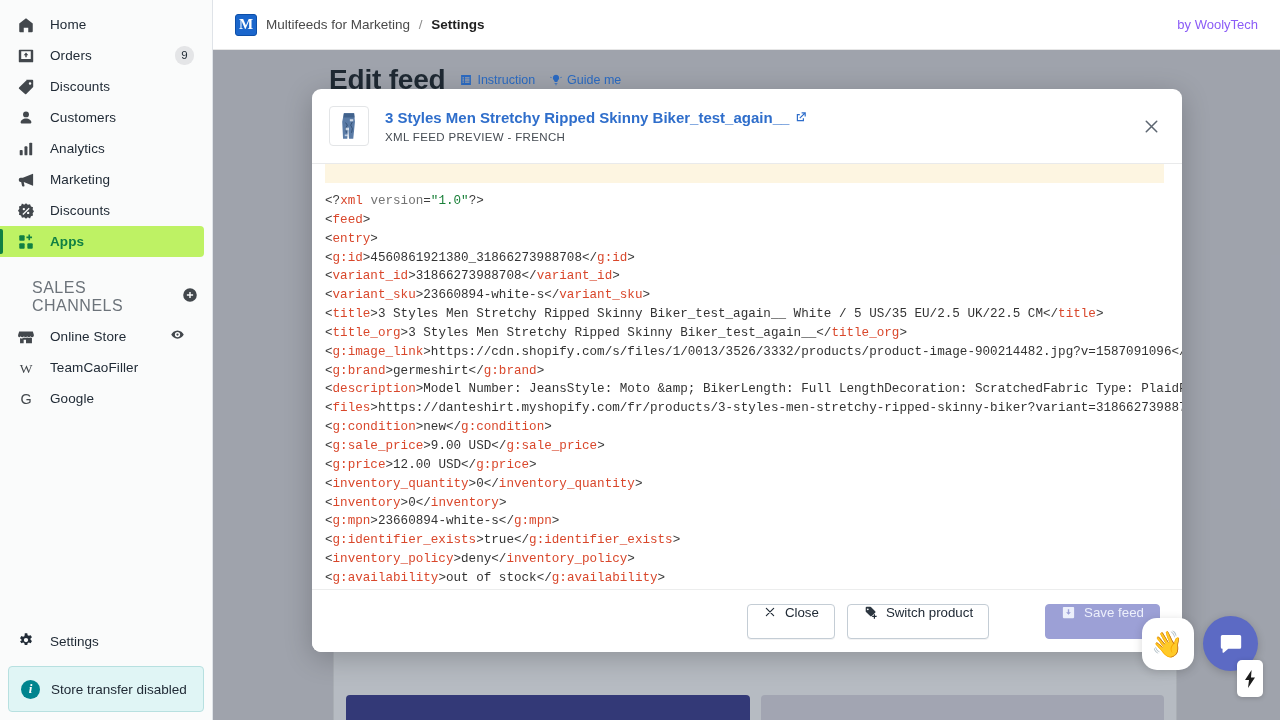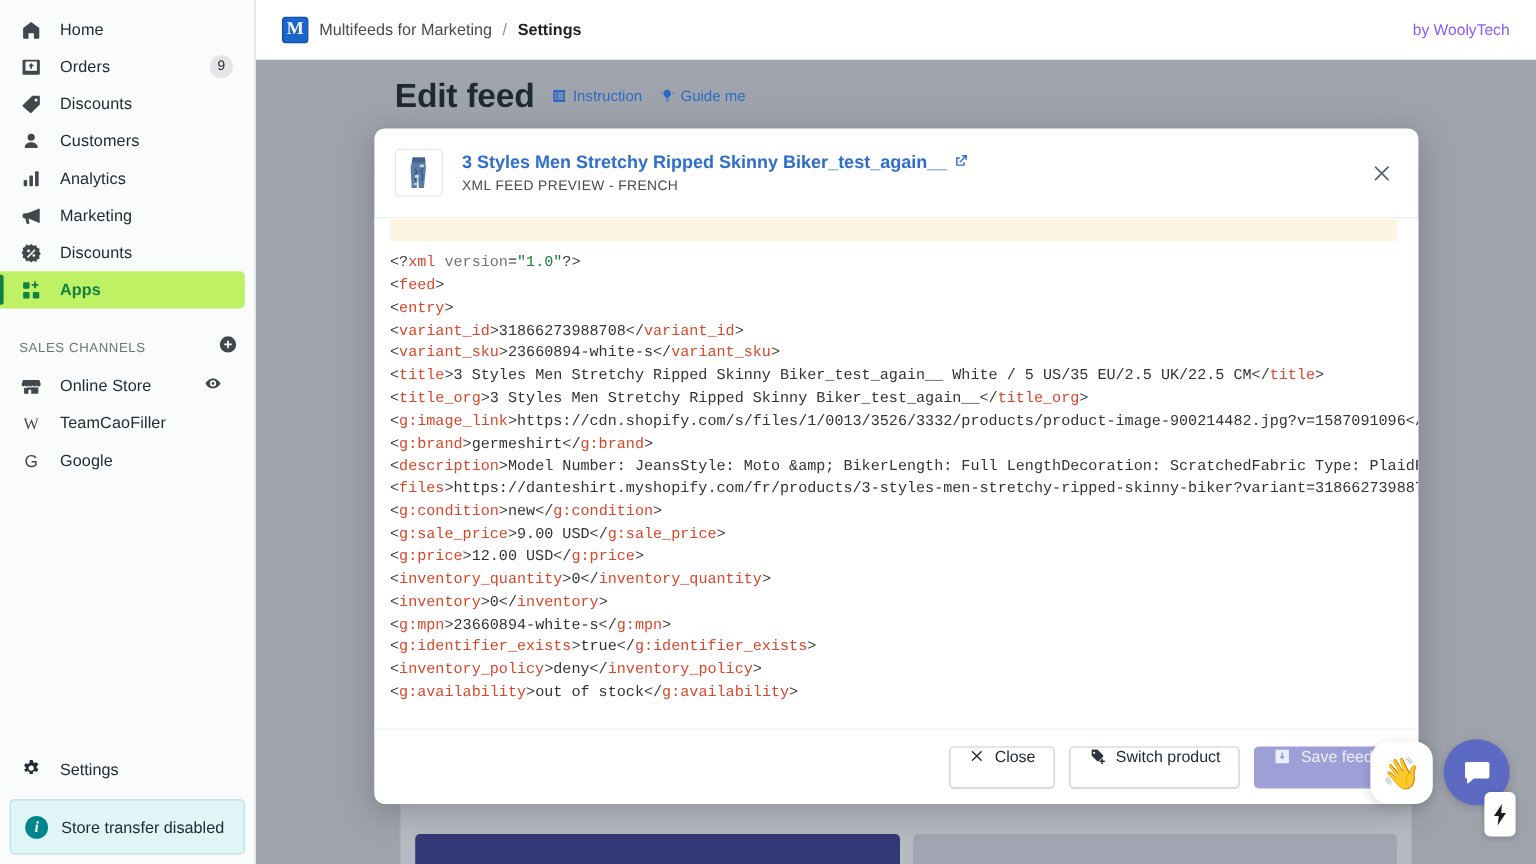--- a/index.html
+++ b/index.html
@@ -52,22 +52,23 @@
     width: 3px; height: 25px; background: #108043; border-radius: 0 2px 2px 0;
   }
   .nav-item.active svg { fill: #108043; }
   .nav-item svg { fill: #42474c; }
 
   .sales-head {
     display: flex; align-items: center;
     padding: 22px 14px 6px 16px;
   }
   .sales-head .t {
-    font-size: 11px; color: #6c737a; letter-spacing: 0.5px;
+    font-size: 16px; color: #6c737a; letter-spacing: 0.5px;
     font-weight: 500;
+    margin-left: 16px;
   }
   .sales-head .plus { margin-left: auto; }
 
   .sidebar-spacer { flex: 1; }
 
   .settings-row {
     display: flex; align-items: center;
     height: 38px; padding-left: 16px;
     cursor: pointer;
   }
@@ -152,21 +153,21 @@
   .bg-btn.primary { background: #353a7c; }
   .bg-btn.ghost { background: #aaadba; }
 
   
   .backdrop {
     position: absolute; inset: 0;
     background: rgba(33,43,54,0.06);
     z-index: 20;
   }
   .modal {
-    position: absolute; left: 312px; top: 107px;
+    position: absolute; left: 312px; top: 89px;
     width: 870px; height: 563px;
     background: #fff;
     border-radius: 9px;
     box-shadow: 0 6px 28px rgba(0,0,0,0.22);
     z-index: 25;
     display: flex; flex-direction: column;
     overflow: hidden;
   }
   .modal-head {
     height: 75px; display: flex; align-items: center;
@@ -233,21 +234,21 @@
   .btn {
     height: 35px; border-radius: 4px;
     display: inline-flex; align-items: flex-start; gap: 8px;
     padding: 0 15px; font-size: 13.3px; cursor: pointer;
     background: #fff; border: 1px solid #c4cdd5;
     color: #212b36;
     box-shadow: 0 1px 0 rgba(22,29,37,0.05);
   }
   .btn.disabled {
     background: #9ca0d6; border: 1px solid #9ca0d6;
-    color: #eceffb; cursor: default; box-shadow: none;
+    color: #eceffb; cursor: default; box-shadow: none; margin-left: 44px;
   }
 
   
   .emoji-badge {
     position: absolute; left: 1142px; top: 618px;
     width: 52px; height: 52px; border-radius: 15px;
     background: #fff; box-shadow: 0 2px 10px rgba(0,0,0,0.16);
     display: flex; align-items: center; justify-content: center;
     font-size: 26px; z-index: 40; cursor: pointer;
   }
@@ -487,20 +488,21 @@
           </svg>
       </div>
     </div>
 
     <div class="xml-wrap">
       <div class="xml-highlight"></div>
       <pre class="xml-code" id="xml-code">
           <span class="ln"><span class="br">&lt;?</span><span class="pi">xml</span><span class="tx"> </span><span class="at">version</span><span class="br">=</span><span class="av">"1.0"</span><span class="br">?&gt;</span></span>
           <span class="ln"><span class="br">&lt;</span><span class="tg">feed</span><span class="br">&gt;</span></span>
           <span class="ln"> <span class="br">&lt;</span><span class="tg">entry</span><span class="br">&gt;</span></span>
+          <span class="ln">  <span class="br">&lt;</span><span class="tg">g:id</span><span class="br">&gt;</span><span class="tx">4560861921380_31866273988708</span><span class="br">&lt;/</span><span class="tg">g:id</span><span class="br">&gt;</span></span>
           <span class="ln">  <span class="br">&lt;</span><span class="tg">variant_id</span><span class="br">&gt;</span><span class="tx">31866273988708</span><span class="br">&lt;/</span><span class="tg">variant_id</span><span class="br">&gt;</span></span>
           <span class="ln">  <span class="br">&lt;</span><span class="tg">variant_sku</span><span class="br">&gt;</span><span class="tx">23660894-white-s</span><span class="br">&lt;/</span><span class="tg">variant_sku</span><span class="br">&gt;</span></span>
           <span class="ln">  <span class="br">&lt;</span><span class="tg">title</span><span class="br">&gt;</span><span class="tx">3 Styles Men Stretchy Ripped Skinny Biker_test_again__ White / 5 US/35 EU/2.5 UK/22.5 CM</span><span class="br">&lt;/</span><span class="tg">title</span><span class="br">&gt;</span></span>
           <span class="ln">  <span class="br">&lt;</span><span class="tg">title_org</span><span class="br">&gt;</span><span class="tx">3 Styles Men Stretchy Ripped Skinny Biker_test_again__</span><span class="br">&lt;/</span><span class="tg">title_org</span><span class="br">&gt;</span></span>
           <span class="ln">  <span class="br">&lt;</span><span class="tg">g:image_link</span><span class="br">&gt;</span><span class="tx">https://cdn.shopify.com/s/files/1/0013/3526/3332/products/product-image-900214482.jpg?v=1587091096</span><span class="br">&lt;/</span></span>
           <span class="ln">  <span class="br">&lt;</span><span class="tg">g:brand</span><span class="br">&gt;</span><span class="tx">germeshirt</span><span class="br">&lt;/</span><span class="tg">g:brand</span><span class="br">&gt;</span></span>
           <span class="ln">  <span class="br">&lt;</span><span class="tg">description</span><span class="br">&gt;</span><span class="tx">Model Number: JeansStyle: Moto &amp;amp; BikerLength: Full LengthDecoration: ScratchedFabric Type: PlaidFit Type: SlimPattern Type:</span></span>
           <span class="ln">  <span class="br">&lt;</span><span class="tg">files</span><span class="br">&gt;</span><span class="tx">https://danteshirt.myshopify.com/fr/products/3-styles-men-stretchy-ripped-skinny-biker?variant=31866273988708</span></span>
           <span class="ln">  <span class="br">&lt;</span><span class="tg">g:condition</span><span class="br">&gt;</span><span class="tx">new</span><span class="br">&lt;/</span><span class="tg">g:condition</span><span class="br">&gt;</span></span>
           <span class="ln">  <span class="br">&lt;</span><span class="tg">g:sale_price</span><span class="br">&gt;</span><span class="tx">9.00 USD</span><span class="br">&lt;/</span><span class="tg">g:sale_price</span><span class="br">&gt;</span></span>

